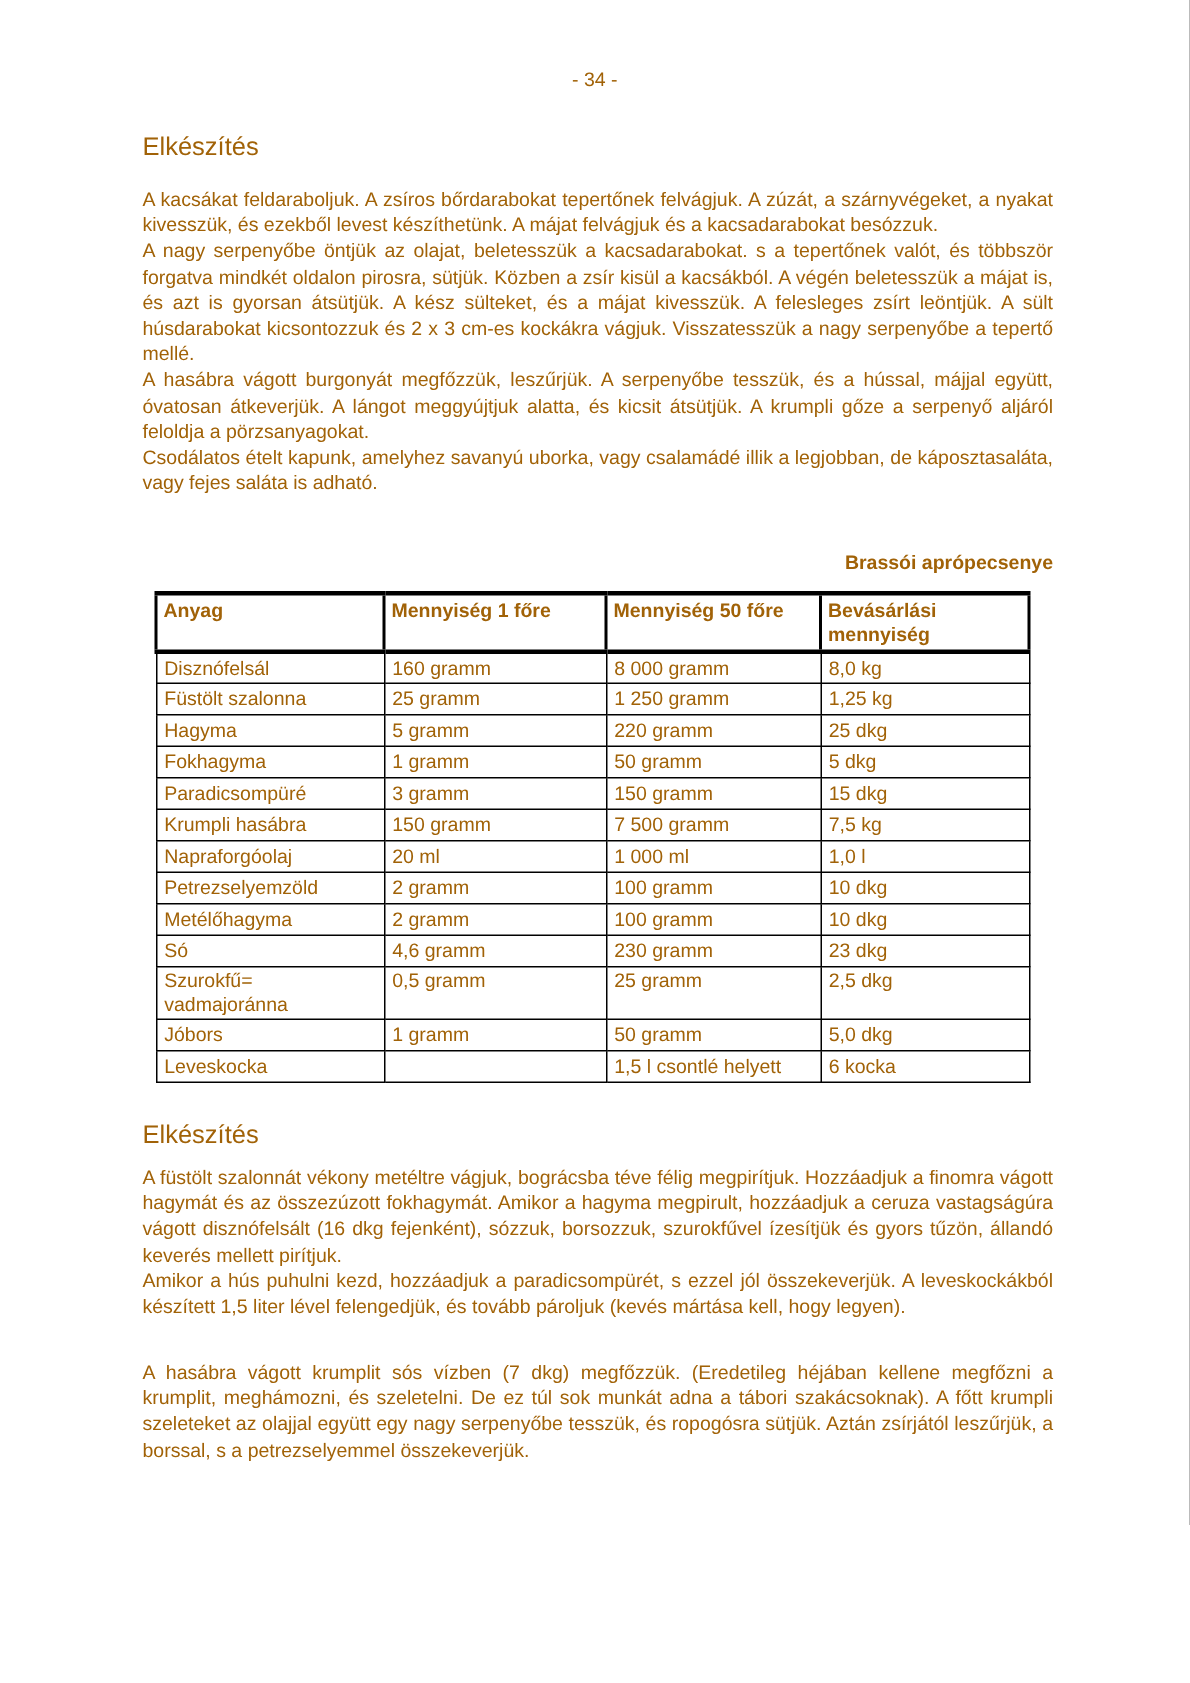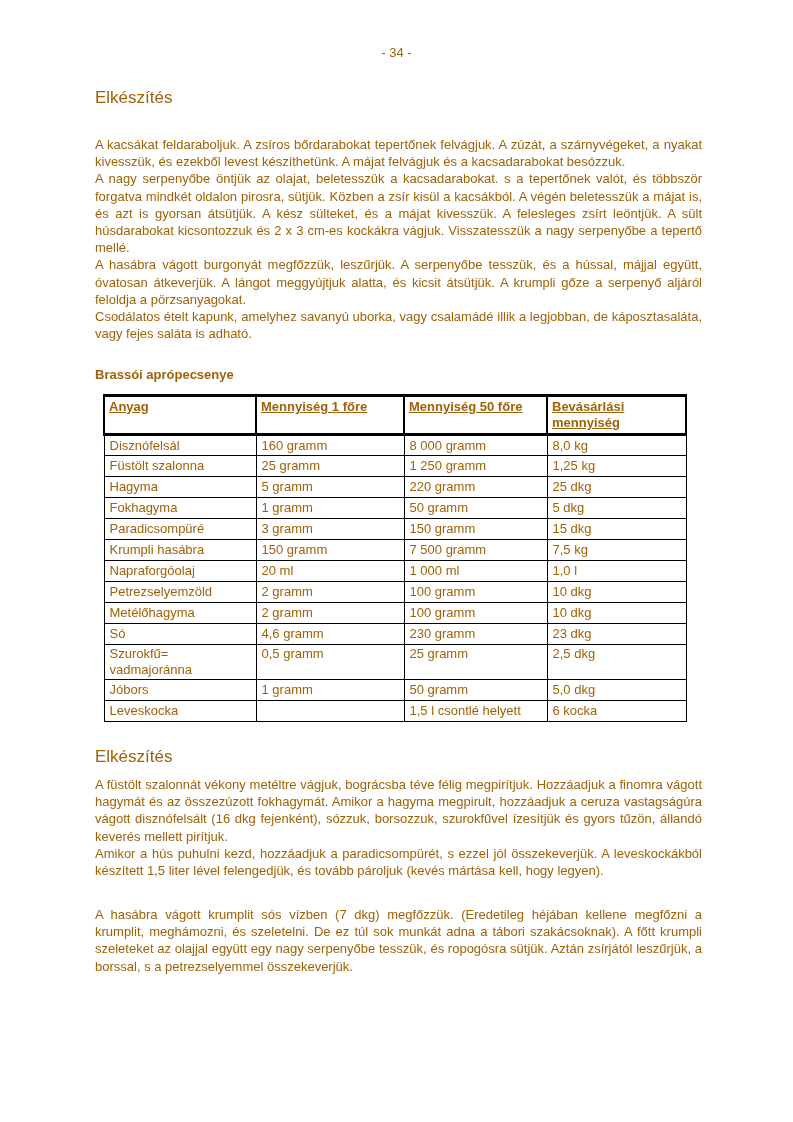--- a/index.html
+++ b/index.html
@@ -39,21 +39,20 @@
   }
   .ingredients-table th {
     border: 2px solid #000;
     border-top: 3px solid #000;
     border-bottom: 3px solid #000;
     font-weight: bold;
     text-align: left;
     vertical-align: top;
     padding: 2px 4px;
     height: 35px;
-    text-decoration: underline;
   }
   .ingredients-table td {
     border: 1px solid #000;
     padding: 1px 5px;
     height: 21px;
     vertical-align: middle;
     overflow: hidden;
   }
   .ingredients-table td.col-anyag {
     text-align: left;
@@ -63,28 +62,28 @@
 </style>
 </head>
 <body>
 
 <div class="page">
 
   <div class="page-number">- 34 -</div>
 
   <div class="abs section-heading" style="top:89px;">Elkészítés</div>
 
-  <div class="abs para-block" style="top:136px;">
+  <div class="abs para-block" style="top:124px;">
     <p>A kacsákat feldaraboljuk. A zsíros bőrdarabokat tepertőnek felvágjuk. A zúzát, a szárnyvégeket, a nyakat kivesszük, és ezekből levest készíthetünk. A májat felvágjuk és a kacsadarabokat besózzuk.</p>
     <p>A nagy serpenyőbe öntjük az olajat, beletesszük a kacsadarabokat. s a tepertőnek valót, és többször forgatva mindkét oldalon pirosra, sütjük. Közben a zsír kisül a kacsákból. A végén beletesszük a májat is, és azt is gyorsan átsütjük. A kész sülteket, és a májat kivesszük. A felesleges zsírt leöntjük. A sült húsdarabokat kicsontozzuk és 2 x 3 cm-es kockákra vágjuk. Visszatesszük a nagy serpenyőbe a tepertő mellé.</p>
     <p>A hasábra vágott burgonyát megfőzzük, leszűrjük. A serpenyőbe tesszük, és a hússal, májjal együtt, óvatosan átkeverjük. A lángot meggyújtjuk alatta, és kicsit átsütjük. A krumpli gőze a serpenyő aljáról feloldja a pörzsanyagokat.</p>
     <p>Csodálatos ételt kapunk, amelyhez savanyú uborka, vagy csalamádé illik a legjobban, de káposztasaláta, vagy fejes saláta is adható.</p>
   </div>
 
-  <div class="abs recipe-title" style="top:366px;">Brassói aprópecsenye</div>
+  <div class="abs recipe-title" style="top:366px;text-align:right;">Brassói aprópecsenye</div>
 
   <div style="position:absolute; top:394px; left:103px;">
     <table class="ingredients-table">
       <colgroup>
         <col style="width:152px">
           <col style="width:148px">
           <col style="width:143px">
           <col style="width:139px">
       </colgroup>
       <thead>

